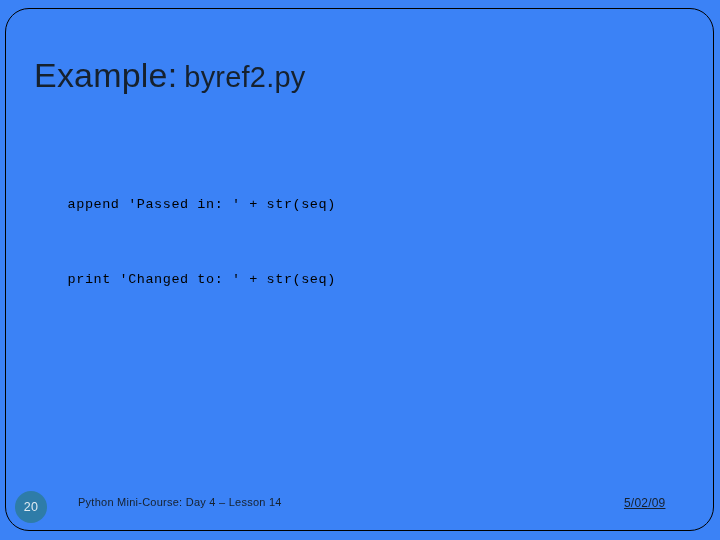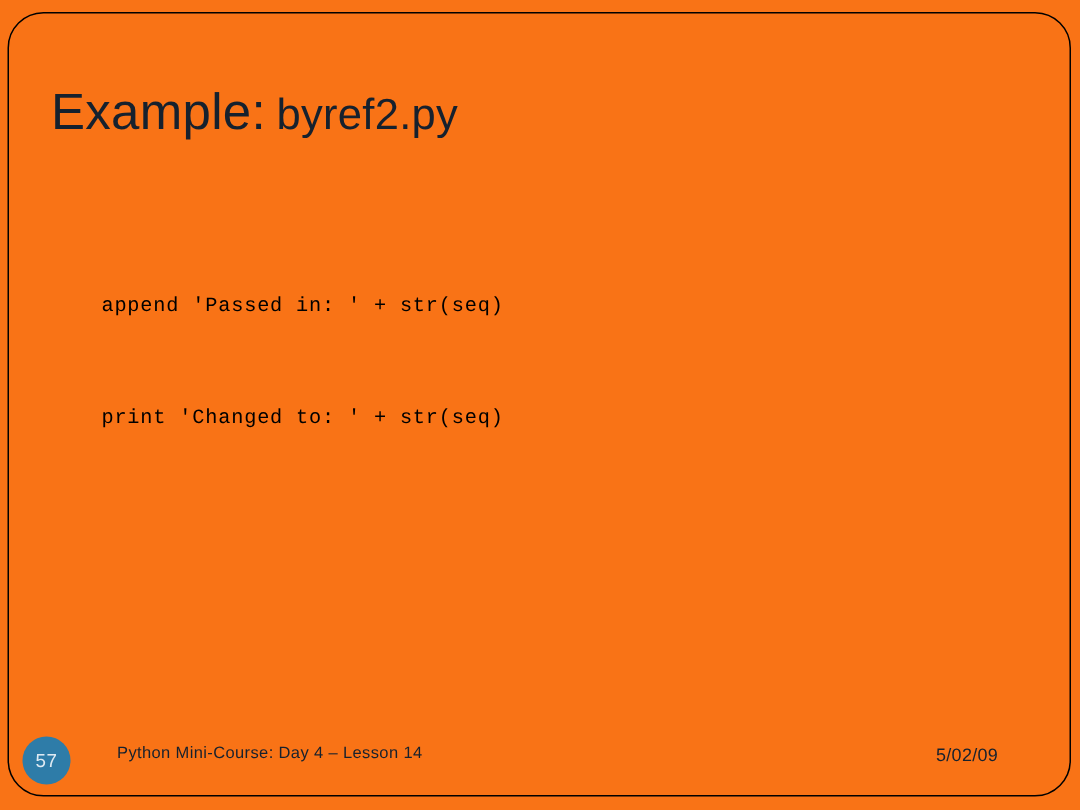--- a/index.html
+++ b/index.html
@@ -14,21 +14,21 @@
     overflow: hidden;
     font-family: "Liberation Sans", sans-serif;
     -webkit-font-smoothing: antialiased;
   }
 
   
   #slide {
     position: relative;
     width: 720px;
     height: 540px;
-    background: #f97316;
+    background: #3b82f6;
   }
 
   #frame-border {
     position: absolute;
     left: 5px;
     top: 8px;
     width: 709px;
     height: 523px;
     border: 1.3px solid #000000;
     border-top-left-radius: 24px;
@@ -114,20 +114,21 @@
 
   #footer-date {
     position: absolute;
     left: 624px;
     top: 496px;
     font-family: "Liberation Sans", sans-serif;
     font-size: 12px;
     color: #16212e;
     letter-spacing: 0.2px;
     white-space: nowrap;
+    text-decoration: underline;
   }
 </style>
 </head>
 <body>
 
 <div id="slide">
 
   <div id="frame-border"></div>
 
   <div id="title">
@@ -140,19 +141,19 @@
     
     
     
     
     
     
     
     
   </div>
 
-  <div id="slide-number-badge">57</div>
+  <div id="slide-number-badge">20</div>
 
   <div id="footer-text">Python Mini-Course: Day 4 – Lesson 14</div>
 
   <div id="footer-date">5/02/09</div>
 
 </div>
 
 </body></html>

